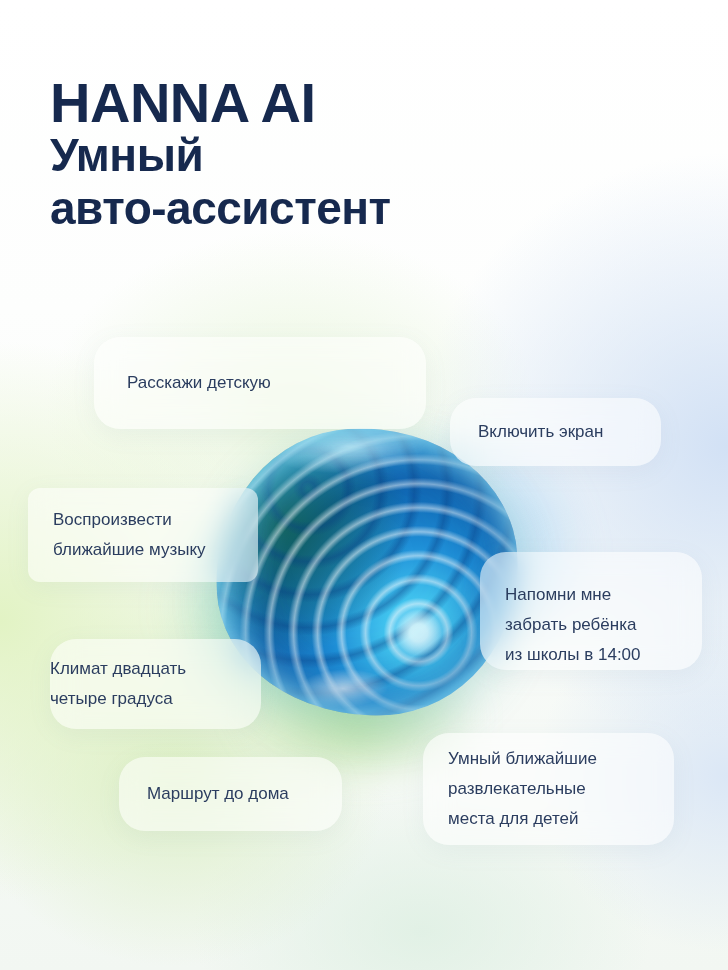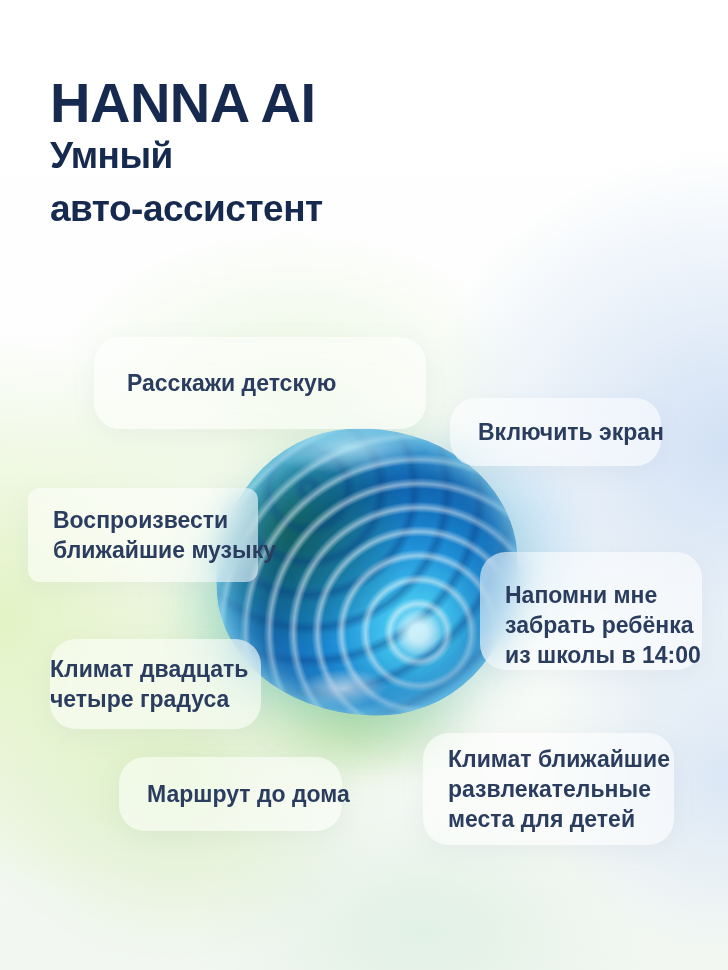--- a/index.html
+++ b/index.html
@@ -30,21 +30,21 @@
     color: #16294e;
     letter-spacing: -0.5px;
   }
   .brand {
     font-size: 56px;
     font-weight: 600;
     line-height: 53px;
   }
   .subtitle-line {
     display: block;
-    font-size: 37px;
+    font-size: 46px;
     font-weight: 700;
     line-height: 53px;
   }
 
   
   .blob-glow {
     position: absolute;
     left: 148px;
     top: 378px;
     width: 440px;
@@ -87,23 +87,23 @@
     z-index: 4;
     display: flex;
     flex-direction: column;
     justify-content: center;
     border-radius: 26px;
     background: rgba(255,255,255,0.55);
     -webkit-backdrop-filter: blur(14px) saturate(1.05);
     backdrop-filter: blur(14px) saturate(1.05);
     box-shadow: 0 6px 24px rgba(110,140,165,0.08);
     color: #2b3d5f;
-    font-size: 23px;
+    font-size: 17px;
     line-height: 30px;
-    font-weight: 700;
+    font-weight: 400;
   }
   .chip-line { display: block; white-space: nowrap; }
 
   .chip-story    { left: 94px;  top: 337px; width: 332px; height: 92px;  padding-left: 33px; }
   .chip-screen   { left: 450px; top: 398px; width: 211px; height: 68px;  padding-left: 28px; }
   .chip-music    { left: 28px;  top: 488px; width: 230px; height: 94px;  padding-left: 25px; border-radius: 12px; }
   .chip-reminder { left: 480px; top: 552px; width: 222px; height: 118px; padding-left: 25px; justify-content: flex-end; }
   .chip-climate  { left: 50px;  top: 639px; width: 211px; height: 90px;  }
   .chip-route    { left: 119px; top: 757px; width: 223px; height: 74px;  padding-left: 28px; }
   .chip-places   { left: 423px; top: 733px; width: 251px; height: 112px; padding-left: 25px; }
@@ -146,18 +146,18 @@
   <div class="chip chip-climate">
     <span class="chip-line">Климат двадцать</span>
     <span class="chip-line">четыре градуса</span>
   </div>
 
   <div class="chip chip-route">
     <span class="chip-line">Маршрут до дома</span>
   </div>
 
   <div class="chip chip-places">
-    <span class="chip-line">Климат ближайшие</span>
+    <span class="chip-line">Умный ближайшие</span>
     <span class="chip-line">развлекательные</span>
     <span class="chip-line">места для детей</span>
   </div>
 
 </div>
 
 </body></html>

